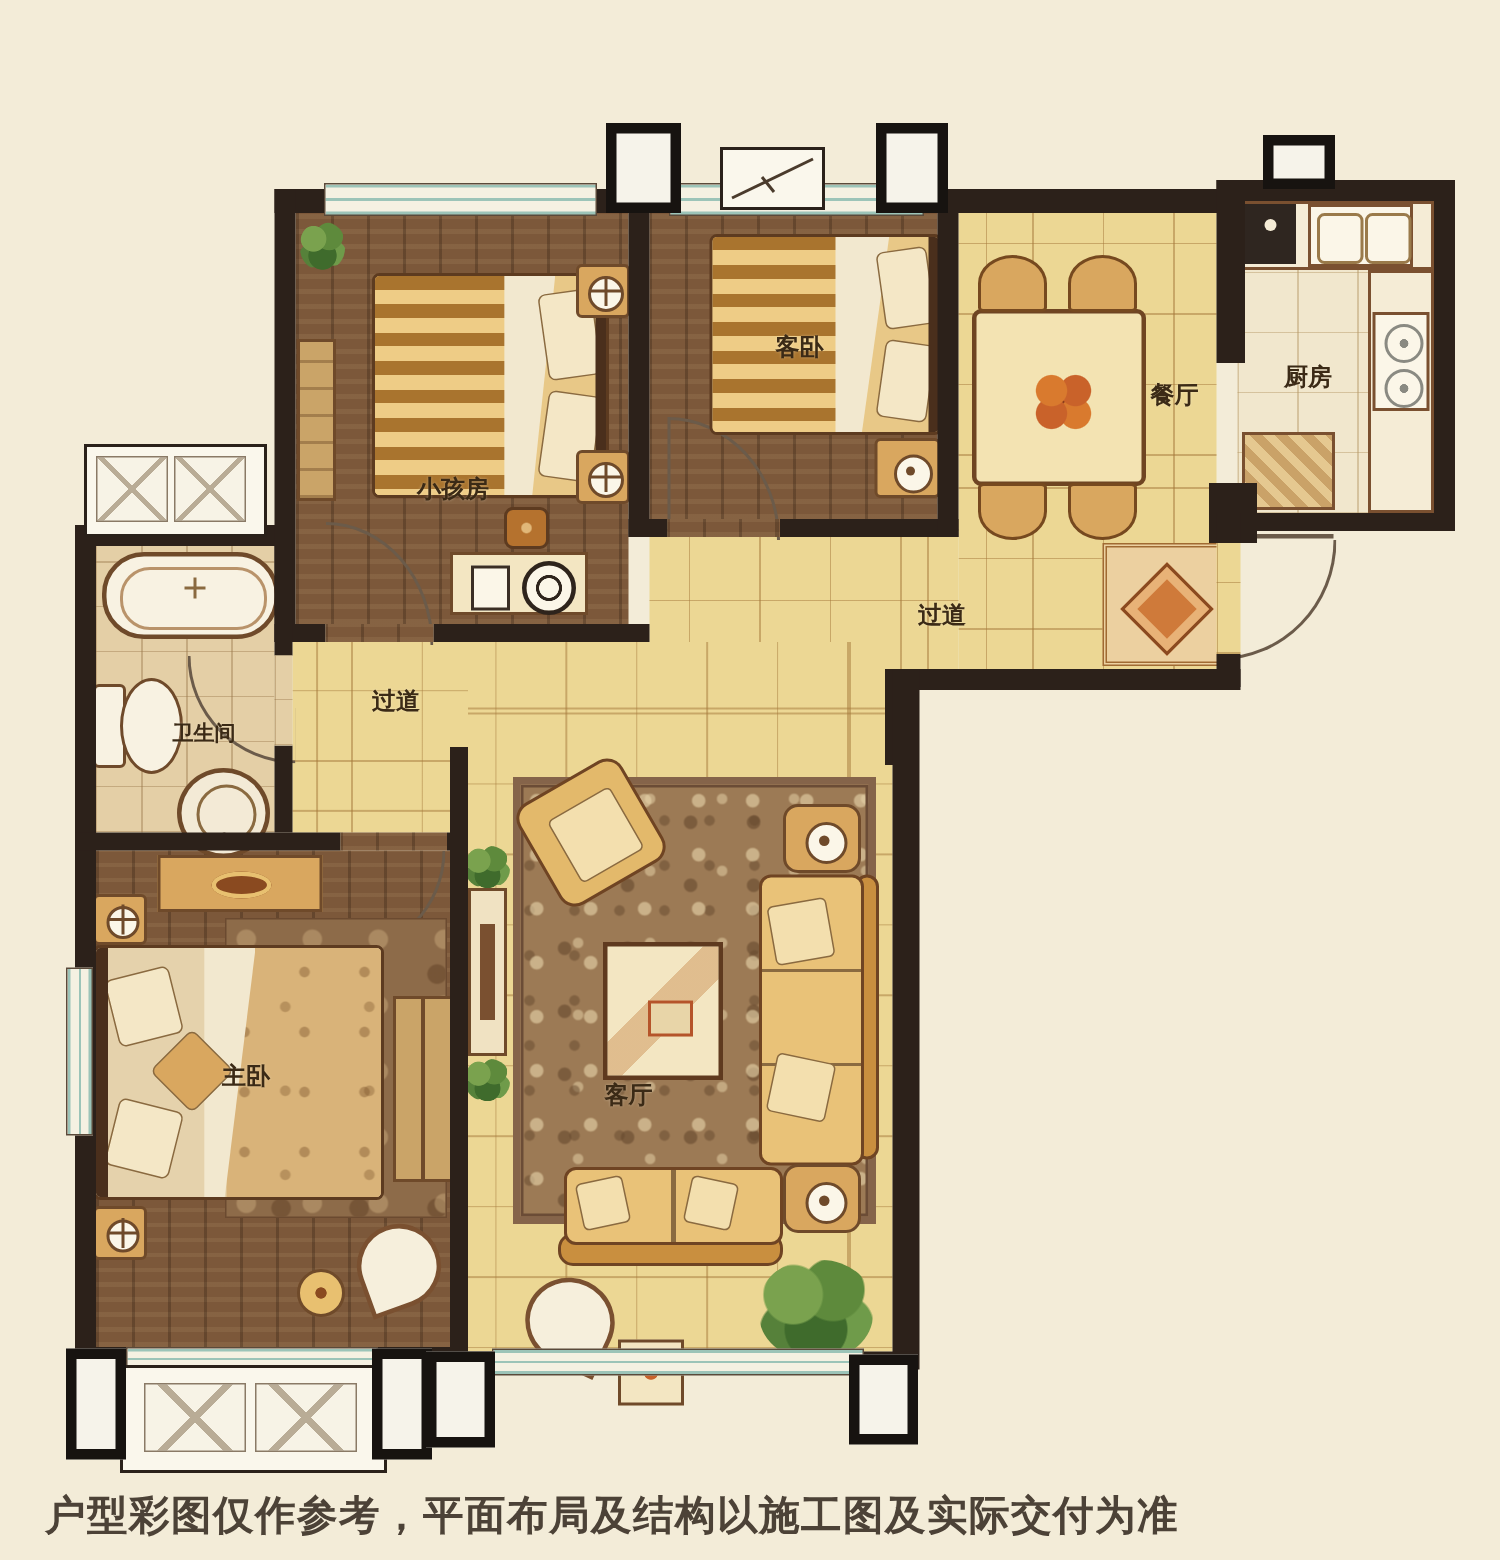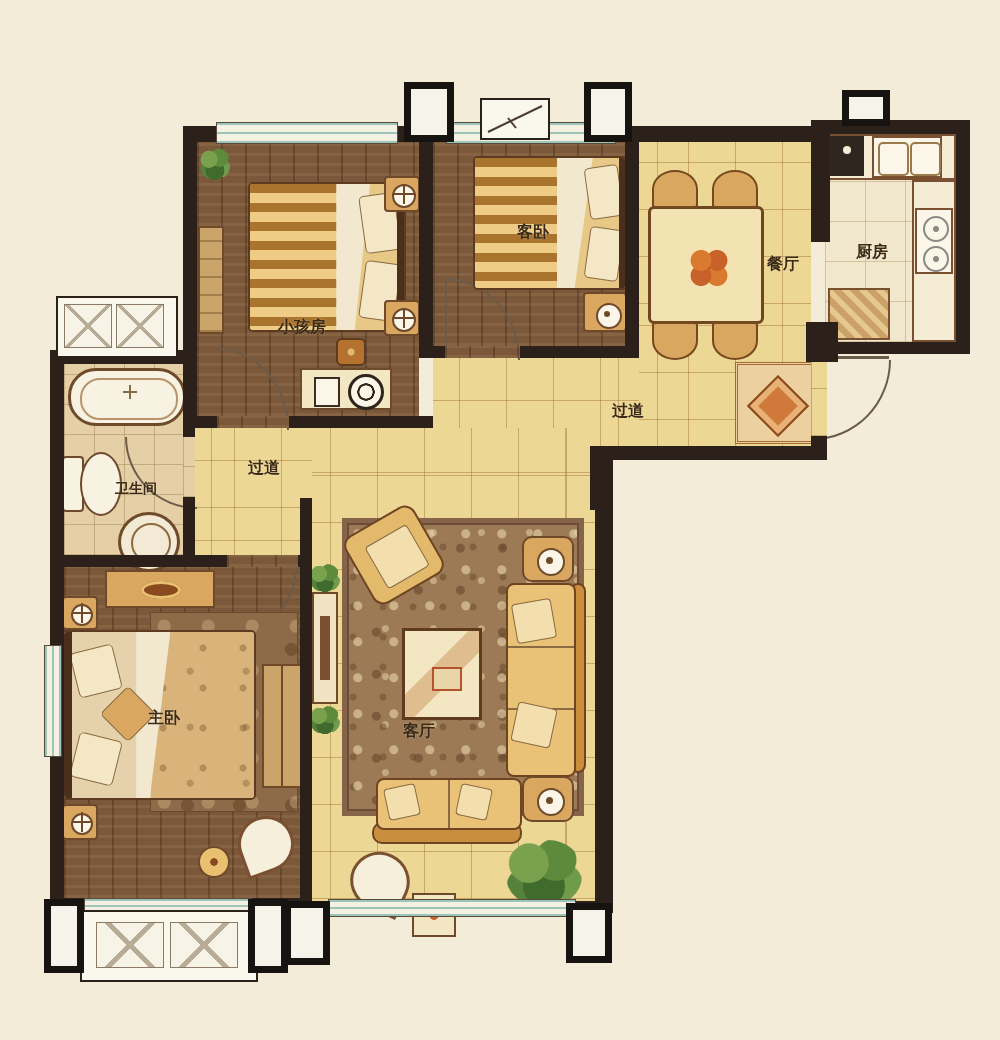--- a/index.html
+++ b/index.html
@@ -335,13 +335,14 @@
   <div class="abs room-label" style="left:302px;top:327px;">小孩房</div>
   <div class="abs room-label" style="left:533px;top:232px;">客卧</div>
   <div class="abs room-label" style="left:783px;top:264px;">餐厅</div>
   <div class="abs room-label" style="left:872px;top:252px;">厨房</div>
   <div class="abs room-label" style="left:628px;top:411px;">过道</div>
   <div class="abs room-label" style="left:264px;top:468px;">过道</div>
   <div class="abs room-label" style="left:136px;top:489px;font-size:14px;">卫生间</div>
   <div class="abs room-label" style="left:164px;top:718px;">主卧</div>
   <div class="abs room-label" style="left:419px;top:731px;">客厅</div>
 
+  <div class="abs disclaimer" style="left:30px;top:992px;">户型彩图仅作参考，平面布局及结构以施工图及实际交付为准</div>
 </div>
 
 </body></html>

